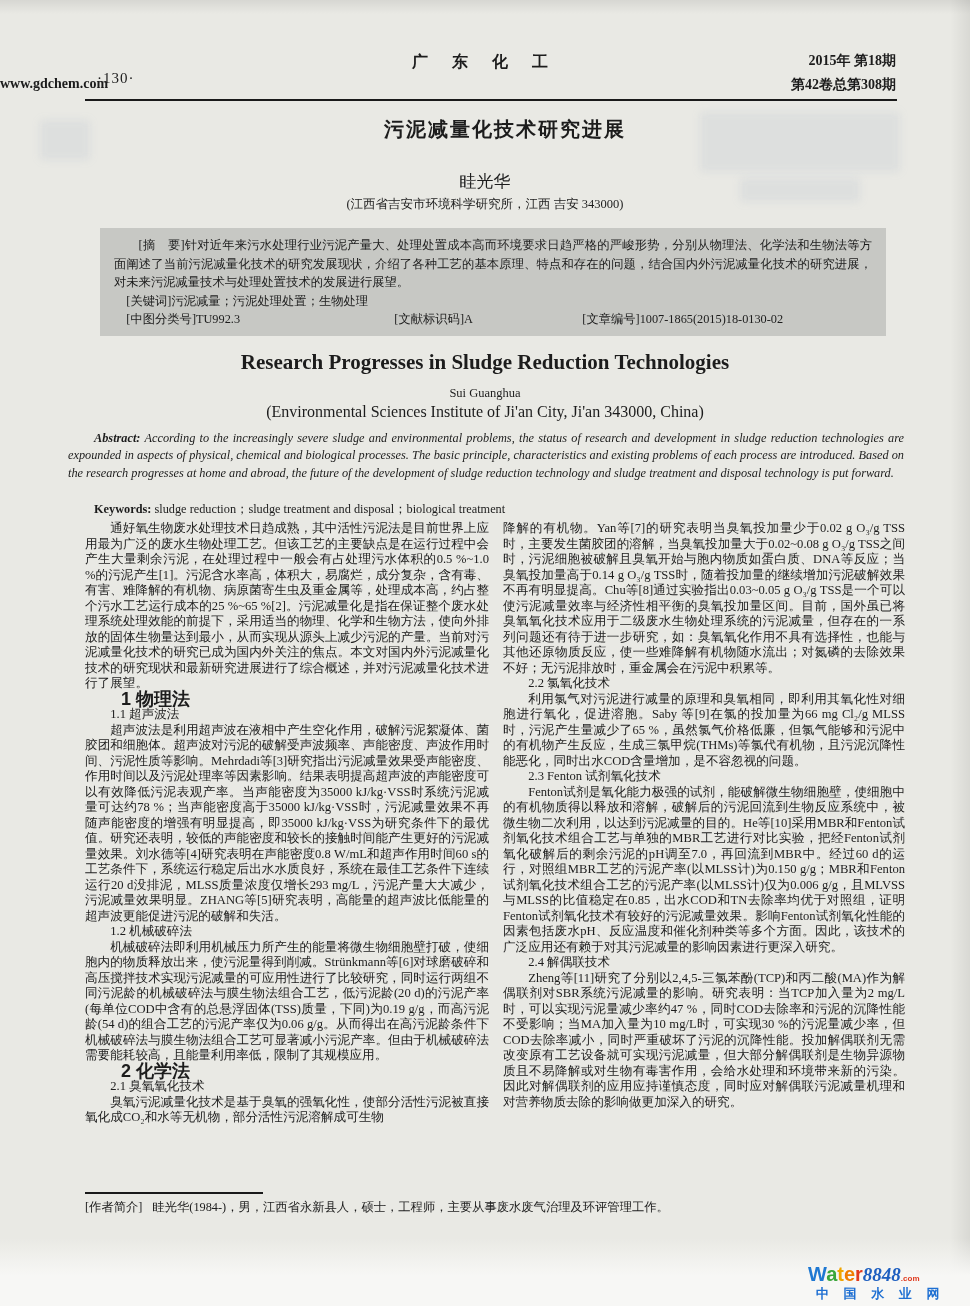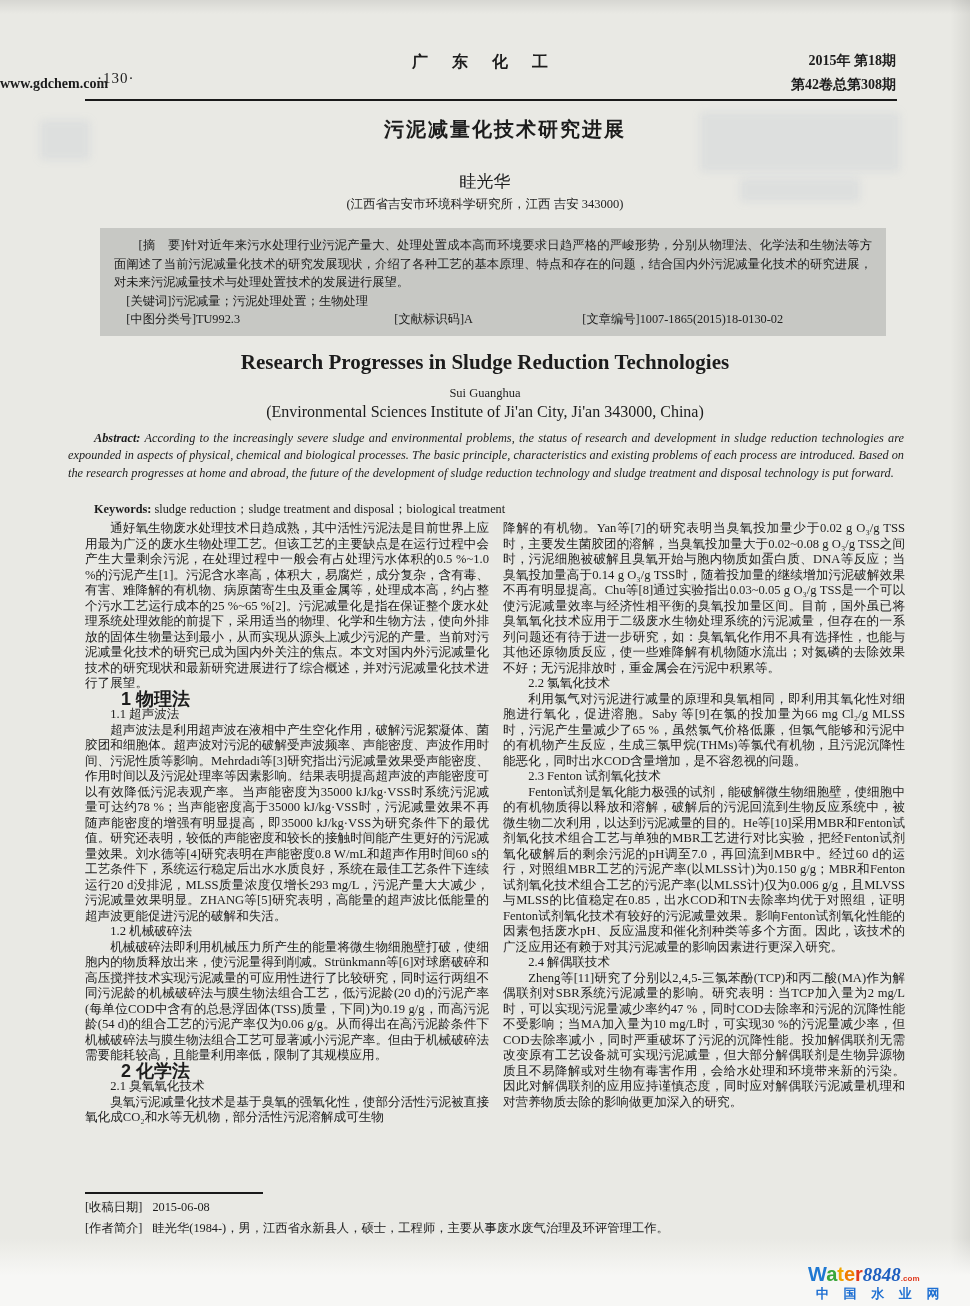--- a/index.html
+++ b/index.html
@@ -148,21 +148,20 @@
     <p class="h2">2.2 氯氧化技术</p>
     <p>利用氯气对污泥进行减量的原理和臭氧相同，即利用其氧化性对细胞进行氧化，促进溶胞。Saby 等[9]在氯的投加量为66 mg Cl₂/g MLSS时，污泥产生量减少了65 %，虽然氯气价格低廉，但氯气能够和污泥中的有机物产生反应，生成三氯甲烷(THMs)等氯代有机物，且污泥沉降性能恶化，同时出水COD含量增加，是不容忽视的问题。</p>
     <p class="h2">2.3 Fenton 试剂氧化技术</p>
     <p>Fenton试剂是氧化能力极强的试剂，能破解微生物细胞壁，使细胞中的有机物质得以释放和溶解，破解后的污泥回流到生物反应系统中，被微生物二次利用，以达到污泥减量的目的。He等[10]采用MBR和Fenton试剂氧化技术组合工艺与单独的MBR工艺进行对比实验，把经Fenton试剂氧化破解后的剩余污泥的pH调至7.0，再回流到MBR中。经过60 d的运行，对照组MBR工艺的污泥产率(以MLSS计)为0.150 g/g；MBR和Fenton试剂氧化技术组合工艺的污泥产率(以MLSS计)仅为0.006 g/g，且MLVSS与MLSS的比值稳定在0.85，出水COD和TN去除率均优于对照组，证明Fenton试剂氧化技术有较好的污泥减量效果。影响Fenton试剂氧化性能的因素包括废水pH、反应温度和催化剂种类等多个方面。因此，该技术的广泛应用还有赖于对其污泥减量的影响因素进行更深入研究。</p>
     <p class="h2">2.4 解偶联技术</p>
     <p>Zheng等[11]研究了分别以2,4,5-三氯苯酚(TCP)和丙二酸(MA)作为解偶联剂对SBR系统污泥减量的影响。研究表明：当TCP加入量为2 mg/L时，可以实现污泥量减少率约47 %，同时COD去除率和污泥的沉降性能不受影响；当MA加入量为10 mg/L时，可实现30 %的污泥量减少率，但COD去除率减小，同时严重破坏了污泥的沉降性能。投加解偶联剂无需改变原有工艺设备就可实现污泥减量，但大部分解偶联剂是生物异源物质且不易降解或对生物有毒害作用，会给水处理和环境带来新的污染。因此对解偶联剂的应用应持谨慎态度，同时应对解偶联污泥减量机理和对营养物质去除的影响做更加深入的研究。</p>
   </div>
 
   <div class="fnrule"></div>
   <div class="fn">
-    <p><span class="lbl">[收稿日期]</span><span>2015-06-08</span></p>
     <p><span class="lbl">[作者简介]</span><span>眭光华(1984-)，男，江西省永新县人，硕士，工程师，主要从事废水废气治理及环评管理工作。</span></p>
   </div>
 
   <div class="wm">
     <div class="wm-row1">
       <span class="wm-word"><span class="c-w">W</span><span class="c-a">a</span><span class="c-t">t</span><span class="c-e">e</span><span class="c-r">r</span></span><span class="wm-num">8848</span><span class="wm-com">.com</span>
     </div>
     <div class="wm-cn">中 国 水 业 网</div>
   </div>
 

